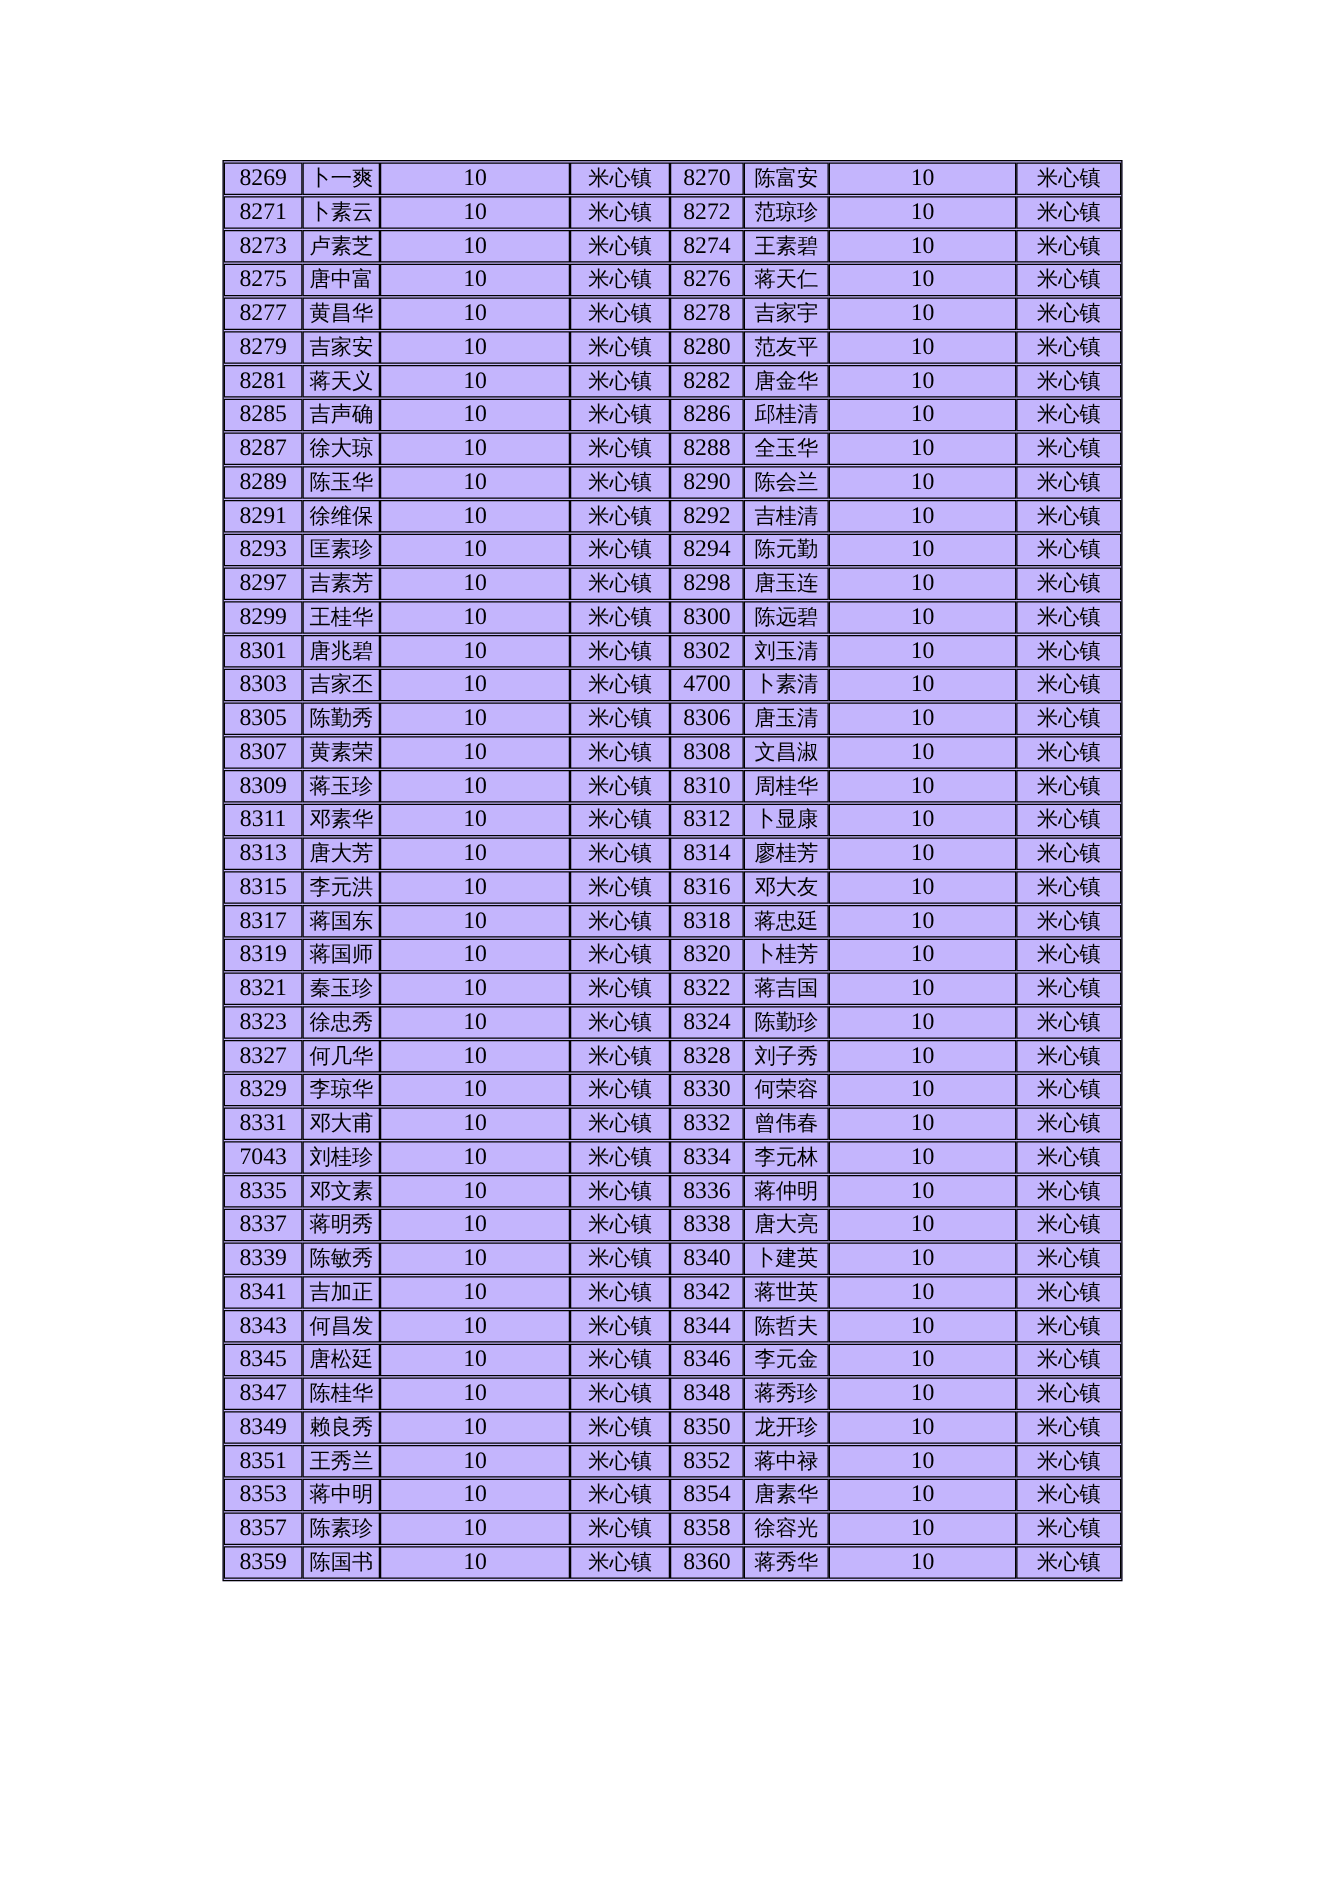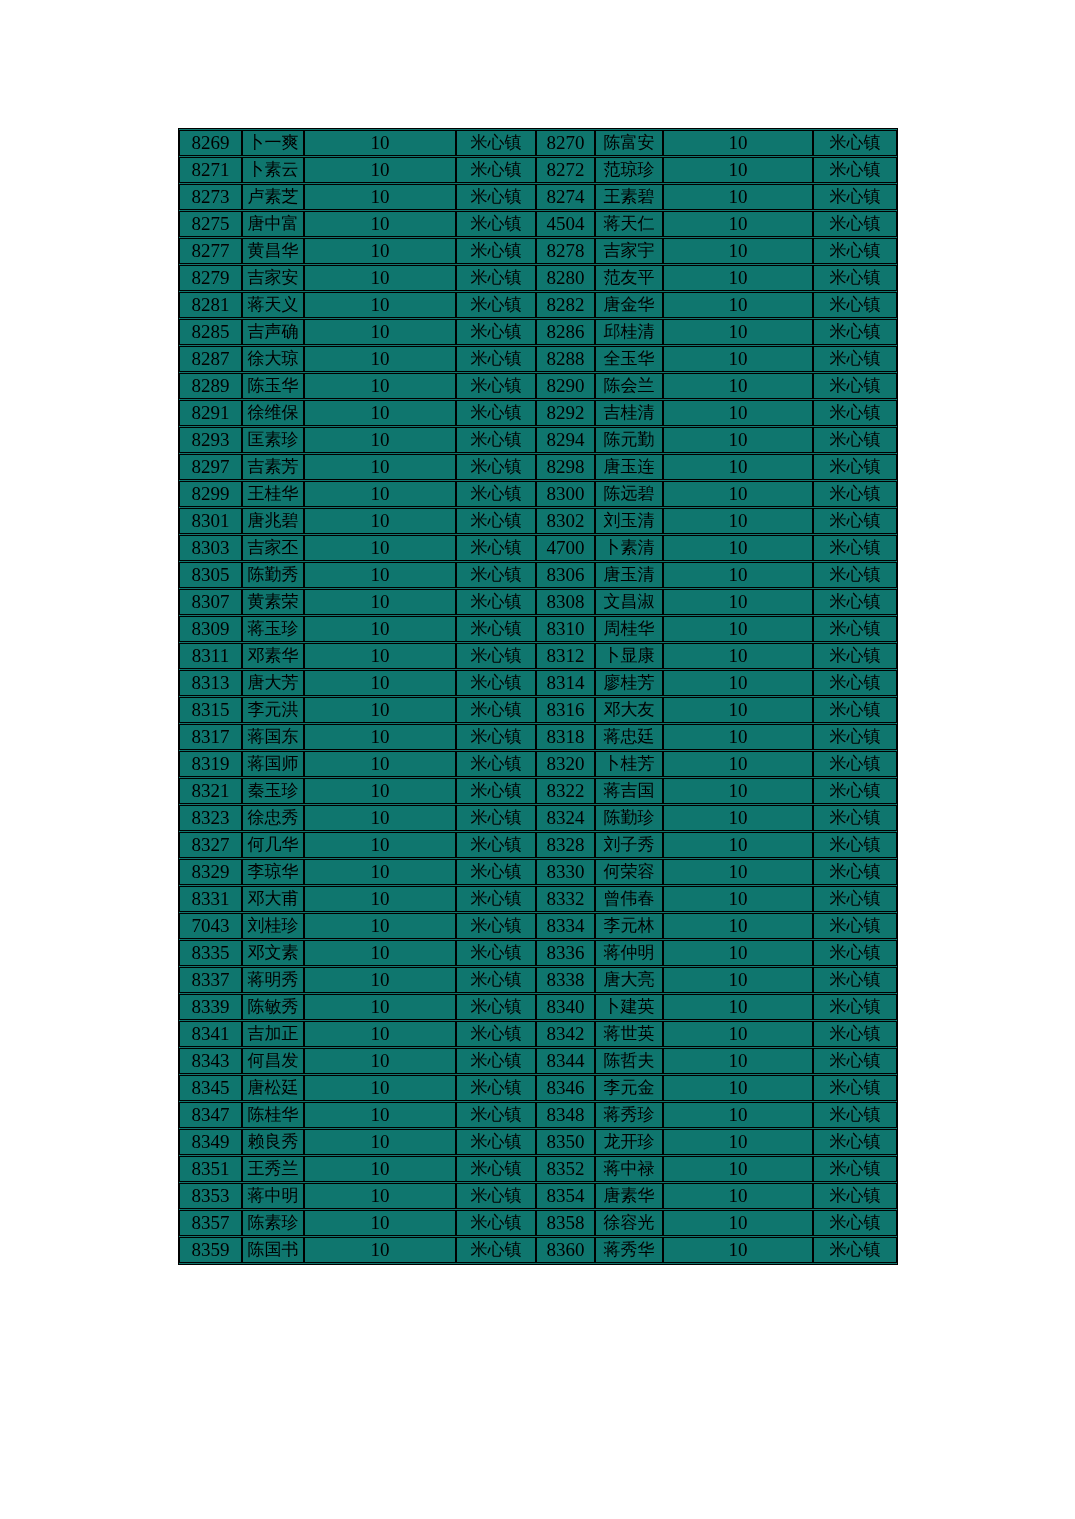--- a/index.html
+++ b/index.html
@@ -23,21 +23,21 @@
   }
   table.roster {
     position: absolute;
     left: 178px;
     top: 128px;
     width: 718px;
     table-layout: fixed;
     border-collapse: separate;
     border-spacing: 0 1px;
     border: 1px solid #000000;
-    background: #0f766e;
+    background: #c4b5fd;
   }
   table.roster td {
     border: 1px solid #000000;
     height: 24px;
     padding: 0;
     text-align: center;
     vertical-align: middle;
     overflow: hidden;
     white-space: nowrap;
     line-height: 24px;
@@ -103,21 +103,21 @@
           <td class="num">8274</td>
           <td class="zh">王素碧</td>
           <td class="num">10</td>
           <td class="zh">米心镇</td>
         </tr>
         <tr>
           <td class="num">8275</td>
           <td class="zh">唐中富</td>
           <td class="num">10</td>
           <td class="zh">米心镇</td>
-          <td class="num">4504</td>
+          <td class="num">8276</td>
           <td class="zh">蒋天仁</td>
           <td class="num">10</td>
           <td class="zh">米心镇</td>
         </tr>
         <tr>
           <td class="num">8277</td>
           <td class="zh">黄昌华</td>
           <td class="num">10</td>
           <td class="zh">米心镇</td>
           <td class="num">8278</td>

